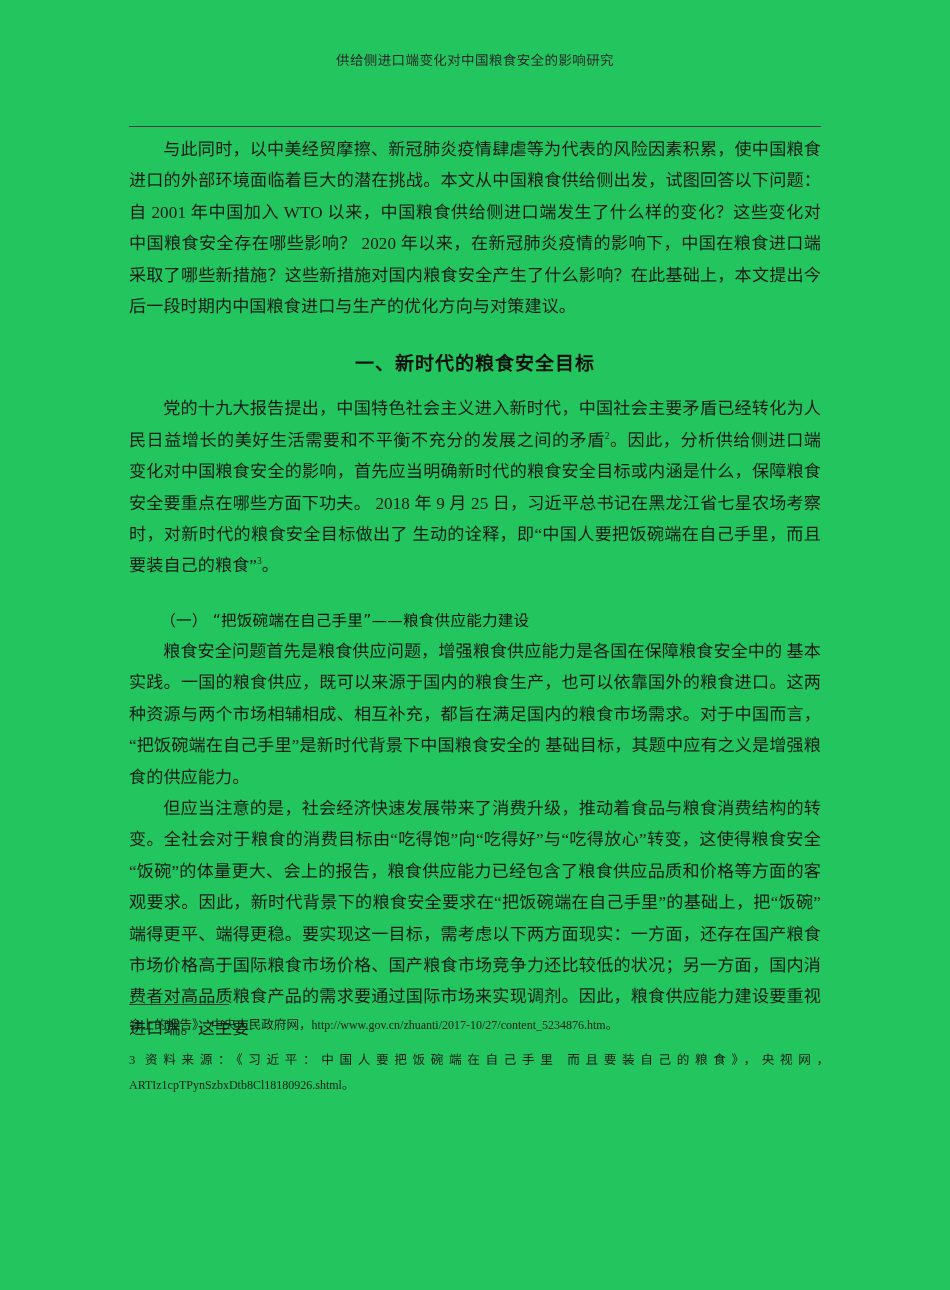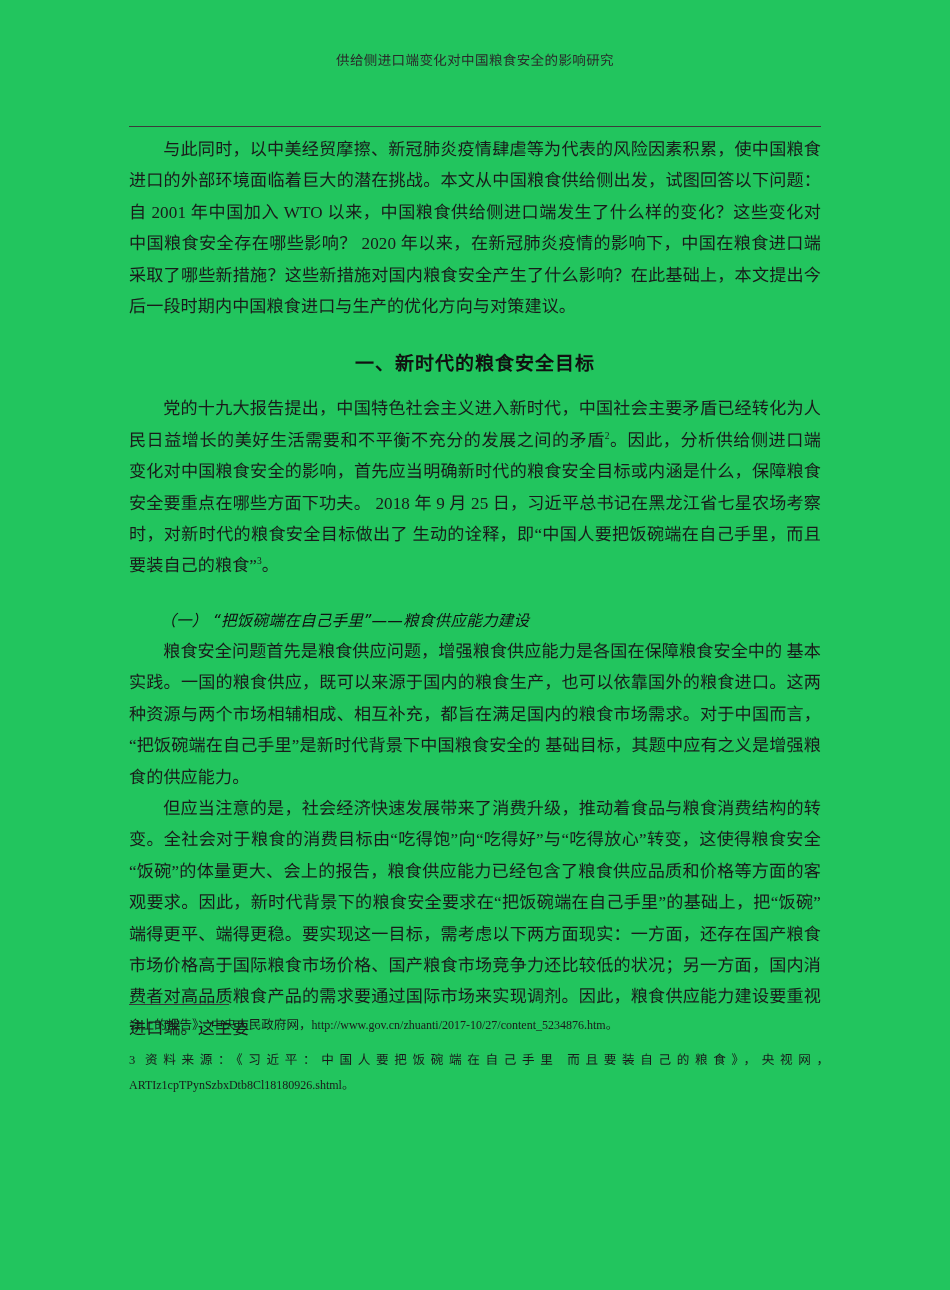--- a/index.html
+++ b/index.html
@@ -79,21 +79,20 @@
   }
   h3.subsection-heading {
     margin: 26px 0 6px 0;
     padding-left: 2em;
     font-family: "DejaVu Sans", "Liberation Sans", sans-serif;
     font-size: 15.6px;
     font-weight: normal;
     text-align: left;
     letter-spacing: 0.2px;
     color: #111111;
-    font-style: italic;
   }
 
   
   .footnote-area {
     position: absolute;
     top: 1004px;
     left: 129px;
     width: 700px;
   }
   .footnote-rule {

